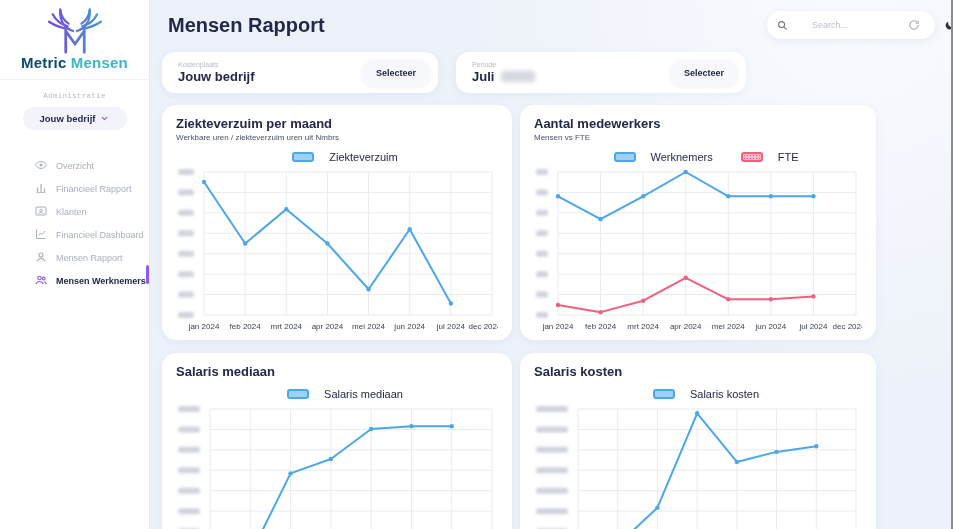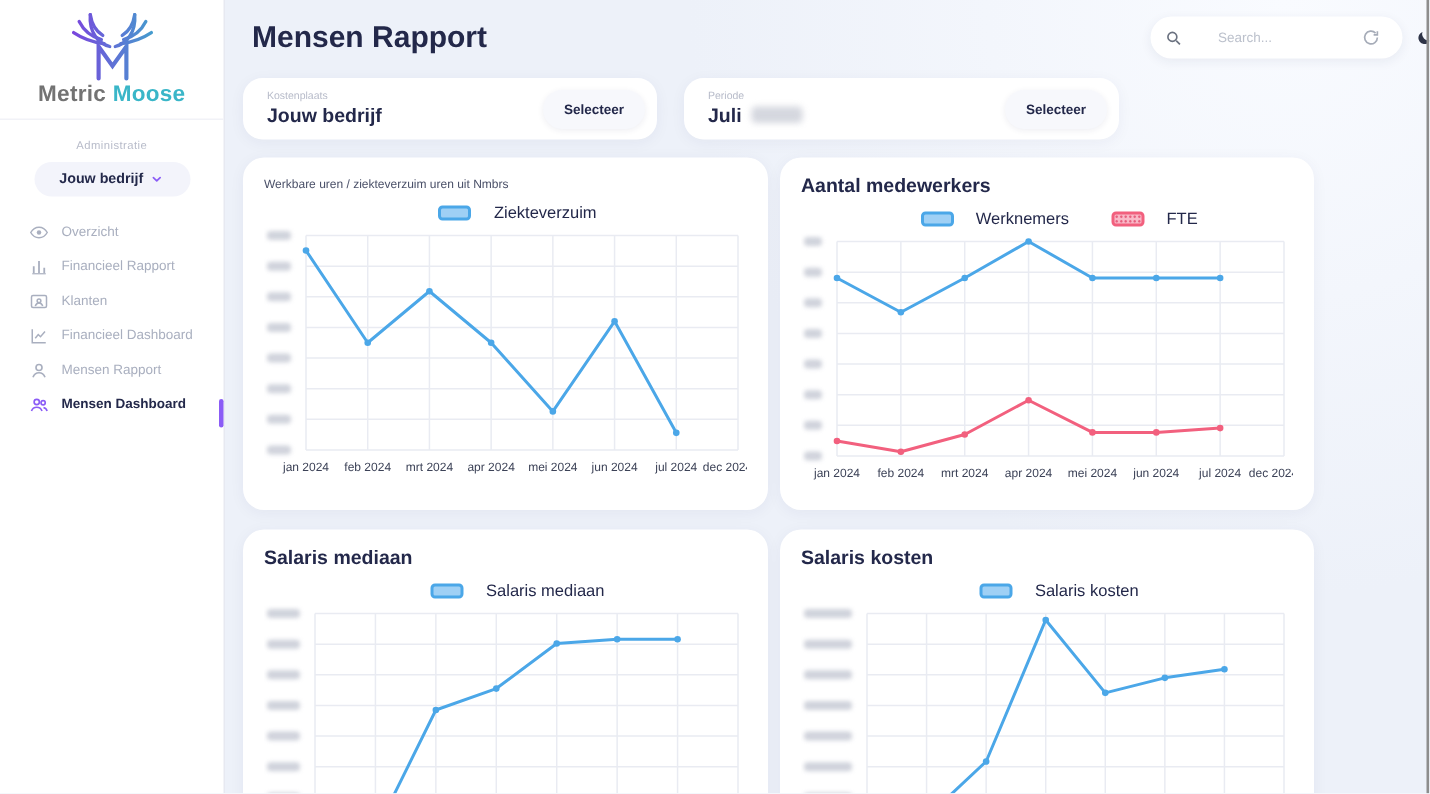--- a/index.html
+++ b/index.html
@@ -6,26 +6,26 @@
   html,body { width:953px; height:529px; }
   body { font-family: "Liberation Sans", sans-serif; color:#23284A; }
   .app { position:relative; display:flex; width:953px; height:529px; overflow:hidden; background:#EDF1F9; }
   .window-edge { position:absolute; right:0; top:0; bottom:0; width:2px; background:#8d8d8d; z-index:50; }
 
   
   .sidebar { width:150px; min-width:150px; background:#fff; border-right:1px solid #E7E9F1; display:flex; flex-direction:column; z-index:5; }
   .logo-block { padding:6px 0 8px; text-align:center; border-bottom:1px solid #F1F2F7; }
   .logo-block svg { display:block; margin:0 auto; }
   .brand { font-size:15px; font-weight:bold; letter-spacing:.2px; margin-top:-2px; }
-  .brand .b1 { color:#737373; }
+  .brand .b1 { color:#0c4a6e; }
   .brand .b2 { color:#3AB6C8; }
-  .section-label { margin-top:12px; text-align:center; font-size:7.5px; color:#B7BBC9; letter-spacing:.3px; }
+  .section-label { margin-top:12px; text-align:center; font-size:7.5px; color:#B7BBC9; letter-spacing:.3px;font-family:Liberation Mono, monospace; }
   .company-pill { margin:7px auto 0; width:104px; height:23px; background:#F3F4FB; border-radius:13px; display:flex; align-items:center; justify-content:center; gap:5px; font-size:9.5px; font-weight:bold; color:#23284A; cursor:pointer; }
   .nav { margin-top:18px; display:flex; flex-direction:column; }
-  .nav-item { position:relative; display:flex; align-items:flex-start; gap:9px; height:23px; padding-left:20px; color:#A9AFBF; font-size:9px; cursor:pointer; text-decoration:none; }
+  .nav-item { position:relative; display:flex; align-items:flex-end; gap:9px; height:23px; padding-left:35px; color:#A9AFBF; font-size:9px; cursor:pointer; text-decoration:none; }
   .nav-icon { width:12px; height:12px; display:flex; align-items:center; color:#A9AFBF; }
   .nav-icon svg { width:12px; height:12px; }
   .nav-item.active { color:#23284A; font-weight:bold; }
   .nav-item.active .nav-icon { color:#8B5CF6; }
   .nav-item.active::after { content:""; position:absolute; right:0; top:2px; bottom:2px; width:3px; border-radius:2px; background:#8B5CF6; }
 
   
   .main { flex:1; padding:0 12px; background:radial-gradient(circle at 88% 0%, #F9FBFF 0%, #EDF1F9 45%); overflow:hidden; }
   .topbar { height:50px; display:flex; align-items:center; justify-content:space-between; padding:0 6px; }
   .page-title { font-size:20px; font-weight:800; color:#23284A; }
@@ -77,21 +77,21 @@
           <path d="M30 4 C31 11 34 16 39 19"></path>
           <path d="M22 9 C25 15 31 20 38 22"></path>
           <path d="M18 17 C24 21 32 24 40 25"></path>
           <path d="M48 27 C56 25 63 17 62 4"></path>
           <path d="M62 4 C61 11 58 16 53 19"></path>
           <path d="M70 9 C67 15 61 20 54 22"></path>
           <path d="M74 17 C68 21 60 24 52 25"></path>
           <path d="M36 50 V27 L46 41 L56 27 V50" stroke-width="3"></path>
         </g>
       </svg>
-      <div class="brand"><span class="b1">Metric </span><span class="b2">Moose</span></div>
+      <div class="brand"><span class="b1">Metric </span><span class="b2">Mensen</span></div>
     </div>
 
     <div class="section-label">Administratie</div>
 
     <div class="company-pill">
       <span>Jouw bedrijf</span>
       <svg width="9" height="9" viewBox="0 0 24 24">
           <path d="M6 9l6 6 6-6" stroke="#8B5CF6" stroke-width="3" fill="none" stroke-linecap="round" stroke-linejoin="round"></path>
         </svg>
     </div>
@@ -145,21 +145,21 @@
       </a>
       <a class="nav-item active">
         <span class="nav-icon">
           <svg viewBox="0 0 24 24" fill="none" stroke="currentColor" stroke-width="2.2">
               <circle cx="9" cy="8" r="3.5"></circle>
               <path d="M2 20c1.2-3.5 3.8-5 7-5s5.8 1.5 7 5"></path>
               <circle cx="17.5" cy="9" r="2.8"></circle>
               <path d="M18 15.5c2.3.3 4 1.8 4.8 4.5"></path>
             </svg>
         </span>
-        <span class="nav-label">Mensen Dashboard</span>
+        <span class="nav-label">Mensen Werknemers</span>
       </a>
     </nav>
   </aside>
 
   <main class="main">
     <div class="topbar">
       <h1 class="page-title">Mensen Rapport</h1>
       <div class="search-pill">
         <span class="icon-btn">
           <svg width="11" height="11" viewBox="0 0 24 24" fill="none" stroke="#6B7280" stroke-width="2.4">
@@ -198,20 +198,21 @@
             <span>Juli</span>
             <span class="redacted-year"></span>
           </div>
         </div>
         <button class="select-btn">Selecteer</button>
       </div>
     </div>
 
     <div class="charts-grid">
       <section class="chart-card">
+        <h3 class="chart-title">Ziekteverzuim per maand</h3>
         <p class="chart-sub">Werkbare uren / ziekteverzuim uren uit Nmbrs</p>
         <div class="legend">
             <span class="legend-item">
               <span class="swatch" style="background-color: rgb(159, 208, 245); border-color: rgb(75, 167, 232);"></span>
               <span>Ziekteverzuim</span>
             </span>
           </div>
         <div class="plot">
             <svg width="322" height="170">
               <defs>
@@ -257,20 +258,21 @@
               <circle cx="110.28571428571429" cy="43.18000000000001" r="2.2" fill="#4BA7E8"></circle>
               <circle cx="151.42857142857144" cy="77.5" r="2.2" fill="#4BA7E8"></circle>
               <circle cx="192.57142857142858" cy="123.26" r="2.2" fill="#4BA7E8"></circle>
               <circle cx="233.71428571428572" cy="63.2" r="2.2" fill="#4BA7E8"></circle>
               <circle cx="274.8571428571429" cy="137.56" r="2.2" fill="#4BA7E8"></circle>
             </svg>
           </div>
       </section>
       <section class="chart-card">
         <h3 class="chart-title">Aantal medewerkers</h3>
+        <p class="chart-sub">Mensen vs FTE</p>
         <div class="legend">
             <span class="legend-item">
               <span class="swatch" style="background-color: rgb(159, 208, 245); border-color: rgb(75, 167, 232);"></span>
               <span>Werknemers</span>
             </span>
             <span class="legend-item">
               <span class="swatch dotted" style="background-color: rgb(249, 185, 200); border-color: rgb(242, 96, 126);"></span>
               <span>FTE</span>
             </span>
           </div>

